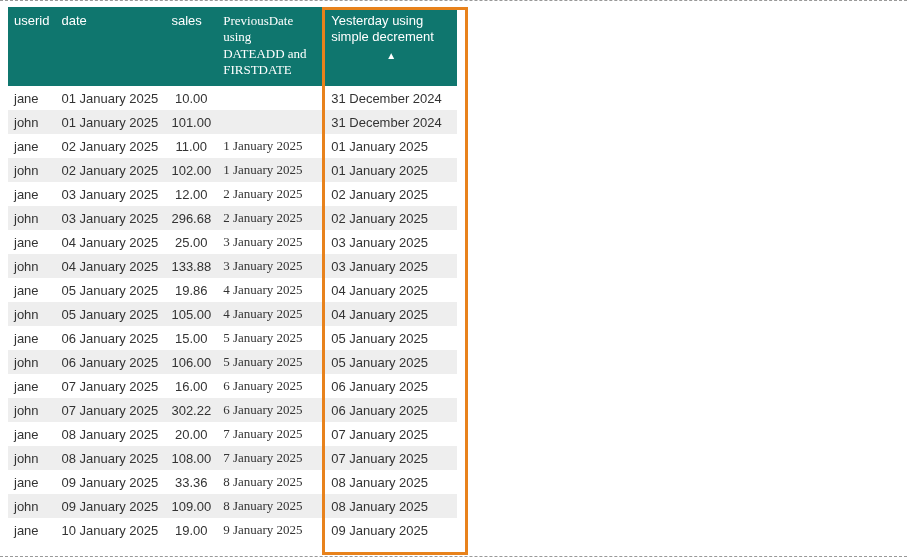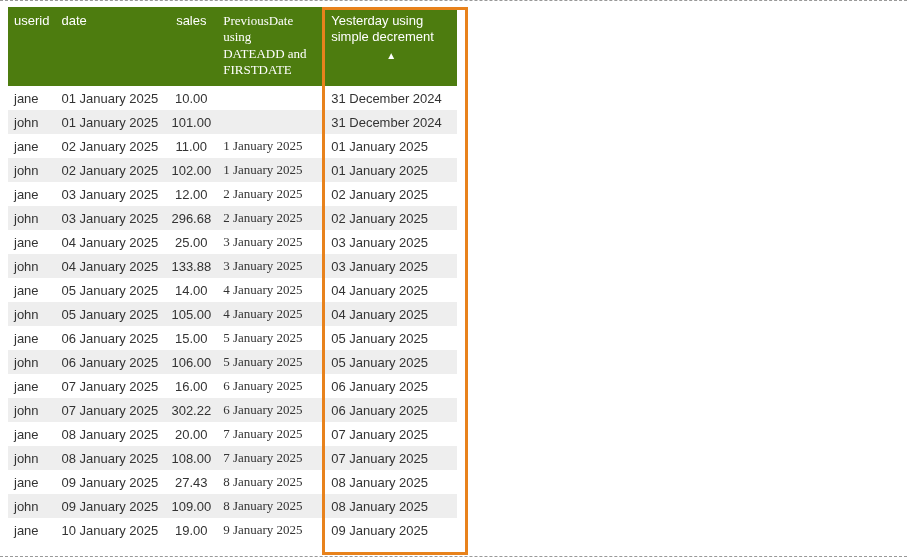--- a/index.html
+++ b/index.html
@@ -17,21 +17,21 @@
   .table-wrap {
     margin: 6px 8px 0 8px;
     height: 545px;
     overflow: hidden;
     position: relative;
   }
   table {
     border-collapse: collapse;
     width: auto;
   }
-  thead tr { background: #4d7c0f; color: #fff; }
+  thead tr { background: #0f766e; color: #fff; }
   thead th {
     font-weight: 400;
     text-align: left;
     vertical-align: top;
     padding: 6px 6px 8px 6px;
     font-size: 13px;
     line-height: 1.25;
   }
   tbody td {
     padding: 4px 6px;
@@ -41,21 +41,21 @@
     vertical-align: middle;
     height: 24px;
   }
   tbody tr:nth-child(odd)  { background: #ffffff; }
   tbody tr:nth-child(even) { background: #eeeeee; }
   .col-userid { width: 46px; }
   .col-date   { width: 110px; }
   .col-sales  { width: 48px; text-align: center; }
   .col-prev   { width: 104px; font-family: Liberation Serif, serif; }
   .col-yest   { width: 136px; padding-left: 10px; }
-  thead th.col-sales { text-align: center; }
+  thead th.col-sales { text-align: left; }
   .sort-caret {
     font-size: 10px;
     color: #fff;
     text-align: center;
     margin-top: 4px;
   }
   
   .highlight-box {
     position: absolute;
     border: 3px solid #e8821c;
@@ -137,21 +137,21 @@
         <tr>
           <td class="col-userid">john</td>
           <td class="col-date">04 January 2025</td>
           <td class="col-sales">133.88</td>
           <td class="col-prev">3 January 2025</td>
           <td class="col-yest">03 January 2025</td>
         </tr>
         <tr>
           <td class="col-userid">jane</td>
           <td class="col-date">05 January 2025</td>
-          <td class="col-sales">14.00</td>
+          <td class="col-sales">19.86</td>
           <td class="col-prev">4 January 2025</td>
           <td class="col-yest">04 January 2025</td>
         </tr>
         <tr>
           <td class="col-userid">john</td>
           <td class="col-date">05 January 2025</td>
           <td class="col-sales">105.00</td>
           <td class="col-prev">4 January 2025</td>
           <td class="col-yest">04 January 2025</td>
         </tr>
@@ -193,21 +193,21 @@
         <tr>
           <td class="col-userid">john</td>
           <td class="col-date">08 January 2025</td>
           <td class="col-sales">108.00</td>
           <td class="col-prev">7 January 2025</td>
           <td class="col-yest">07 January 2025</td>
         </tr>
         <tr>
           <td class="col-userid">jane</td>
           <td class="col-date">09 January 2025</td>
-          <td class="col-sales">27.43</td>
+          <td class="col-sales">33.36</td>
           <td class="col-prev">8 January 2025</td>
           <td class="col-yest">08 January 2025</td>
         </tr>
         <tr>
           <td class="col-userid">john</td>
           <td class="col-date">09 January 2025</td>
           <td class="col-sales">109.00</td>
           <td class="col-prev">8 January 2025</td>
           <td class="col-yest">08 January 2025</td>
         </tr>

